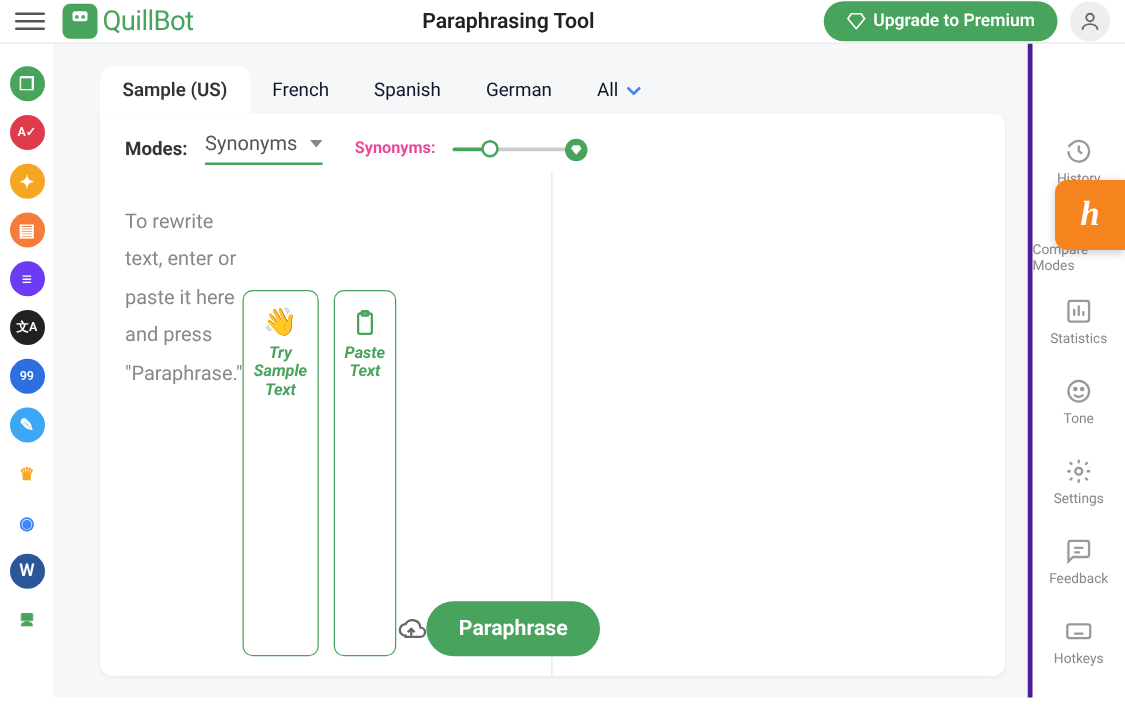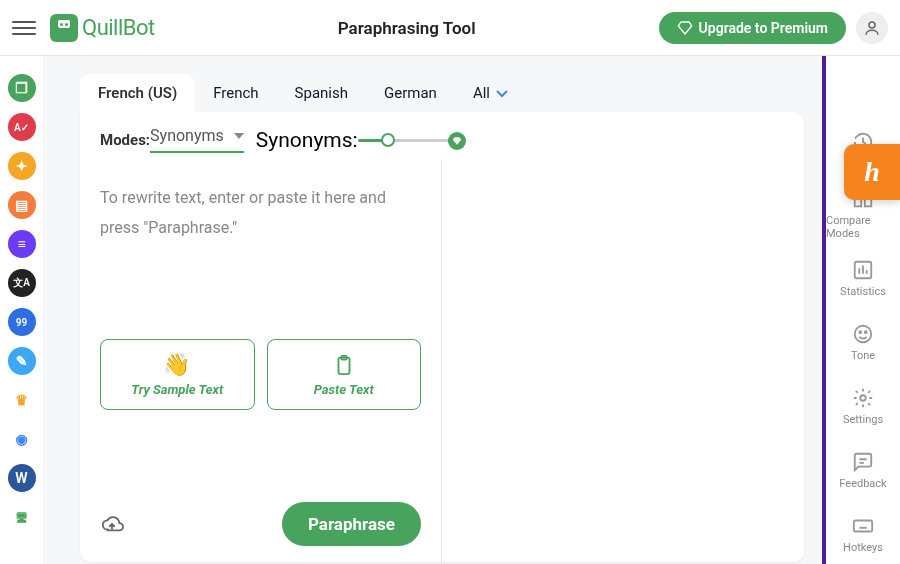--- a/index.html
+++ b/index.html
@@ -1,19 +1,19 @@
 <!DOCTYPE html>
 <html><head>
 <meta charset="utf-8">
 <style>
 * { margin: 0; padding: 0; box-sizing: border-box; font-family: -apple-system, BlinkMacSystemFont, "Segoe UI", Roboto, sans-serif; }
 body { width: 900px; height: 564px; overflow: hidden; background: #fff; position: relative; }
 
 
-.header { height: 56px; display: flex; align-items: center; padding: 0 12px; border-bottom: 1px solid #e5e5e5; background: #fff; }
+.header { height: 35px; display: flex; align-items: center; padding: 0 12px; border-bottom: 1px solid #e5e5e5; background: #fff; }
 .hamburger { width: 24px; height: 24px; display: flex; flex-direction: column; justify-content: center; gap: 4px; cursor: pointer; margin-right: 14px; }
 .hamburger span { height: 2px; background: #555; border-radius: 1px; }
 .logo { display: flex; align-items: center; gap: 4px; }
 .logo-icon { width: 28px; height: 28px; background: #48a35c; border-radius: 6px; position: relative; }
 .logo-icon::before { content: ''; position: absolute; top: 6px; left: 8px; width: 12px; height: 8px; background: #fff; border-radius: 2px; }
 .logo-icon::after { content: ''; position: absolute; top: 9px; left: 10px; width: 3px; height: 3px; background: #48a35c; border-radius: 50%; box-shadow: 5px 0 0 #48a35c; }
 .logo-text { font-size: 22px; font-weight: 400; color: #48a35c; letter-spacing: -0.5px; }
 .header-title { flex: 1; text-align: center; font-size: 17px; font-weight: 600; color: #222; }
 .upgrade-btn { background: #48a35c; color: #fff; border: none; border-radius: 18px; padding: 8px 18px; font-size: 14px; font-weight: 600; display: flex; align-items: flex-end; gap: 6px; cursor: pointer; }
 .account { width: 32px; height: 32px; border-radius: 50%; background: #eee; display: flex; align-items: center; justify-content: center; margin-left: 10px; cursor: pointer; }
@@ -24,34 +24,34 @@
 .rail-icon { width: 28px; height: 28px; border-radius: 50%; display: flex; align-items: center; justify-content: center; color: #fff; font-size: 13px; font-weight: 600; cursor: pointer; }
 
 .center { flex: 1; background: #f6f7f8; padding: 18px 18px 0 36px; position: relative; }
 .tabs { display: flex; align-items: center; gap: 0; }
 .tab { padding: 10px 18px; font-size: 15px; color: #0f172a; cursor: pointer; border-radius: 10px 10px 0 0; }
 .tab.active { background: #fff; color: #333; font-weight: 600; }
 .tab-all { display: flex; align-items: center; gap: 6px; }
 .chevron { color: #4287ed; }
 
 .card { background: #fff; border-radius: 0 10px 10px 10px; height: 450px; display: flex; flex-direction: column; box-shadow: 0 1px 3px rgba(0,0,0,0.06); }
-.controls { display: flex; align-items: center; padding: 14px 20px 6px; }
+.controls { display: flex; align-items: center; padding: 14px 20px 6px; gap: 14px; }
 .modes-label { font-weight: 700; font-size: 15px; color: #333; }
 .mode-select { display: flex; align-items: center; gap: 10px; padding-bottom: 6px; border-bottom: 2px solid #48a35c; cursor: pointer; }
 .mode-value { font-size: 16px; color: #555; }
-.syn-label { font-weight: 400; font-size: 21px; color: #000000; margin-left: 12px; }
+.syn-label { font-weight: 700; font-size: 13px; color: #ec4899; margin-left: 12px; }
 .slider { position: relative; width: 108px; height: 20px; }
 .slider-track { position: absolute; top: 9px; height: 3px; border-radius: 2px; }
 .slider-fill { left: 0; width: 30px; background: #48a35c; }
 .slider-rest { left: 30px; right: 14px; background: #ccc; }
 .slider-thumb { position: absolute; top: 3px; left: 23px; width: 14px; height: 14px; border-radius: 50%; background: #fff; border: 2px solid #48a35c; }
 .slider-end { position: absolute; right: 0; top: 2px; width: 18px; height: 18px; border-radius: 50%; background: #48a35c; display: flex; align-items: center; justify-content: center; }
 
 .panes { flex: 1; display: flex; }
-.pane-left { width: 50%; border-right: 1px solid #e5e5e5; padding: 24px 20px 16px; display: flex; flex-direction: column; position: relative; gap: 25px; }
+.pane-left { width: 50%; border-right: 1px solid #e5e5e5; padding: 24px 20px 16px; display: flex; flex-direction: row; position: relative; }
 .pane-right { flex: 1; }
 .placeholder { color: #888; font-size: 16px; line-height: 1.9; }
 .action-cards { display: flex; gap: 12px; margin-top: 70px; }
 .action-card { flex: 1; border: 1px solid #48a35c; border-radius: 8px; padding: 12px 8px; text-align: center; cursor: pointer; }
 .action-card .icon-slot { height: 26px; display: flex; align-items: center; justify-content: center; margin-bottom: 4px; }
 .action-label { color: #48a35c; font-size: 13px; font-style: italic; font-weight: bold; }
 .bottom-row { margin-top: auto; display: flex; align-items: center; }
 .upload-icon { color: #666; cursor: pointer; }
 .paraphrase-btn { margin-left: auto; background: #48a35c; color: #fff; border: none; border-radius: 22px; padding: 12px 26px; font-size: 17px; font-weight: 700; cursor: pointer; }
 
@@ -103,21 +103,21 @@
       <div class="rail-icon" style="background: rgb(45, 111, 224); font-size: 10px;">99</div>
       <div class="rail-icon" style="background: rgb(59, 167, 245); font-size: 14px;">✎</div>
       <div class="rail-icon" style="background: transparent; color: rgb(245, 166, 35); font-size: 14px;">♛</div>
       <div class="rail-icon" style="background: rgb(255, 255, 255); color: rgb(66, 133, 244); font-size: 14px;">◉</div>
       <div class="rail-icon" style="background: rgb(43, 87, 154); font-size: 14px;">W</div>
       <div class="rail-icon" style="background: transparent; color: rgb(72, 163, 92); font-size: 10px;">🖥</div>
     </div>
 
   <div class="center">
     <div class="tabs" id="tabs">
-        <div class="tab active">French (US)</div>
+        <div class="tab active">Sample (US)</div>
         <div class="tab">French</div>
         <div class="tab">Spanish</div>
         <div class="tab">German</div>
         <div class="tab tab-all">All<span class="chevron"><svg width="12" height="8" viewBox="0 0 12 8">
               <path d="M1 1l5 5 5-5" fill="none" stroke="#4287ed" stroke-width="2"></path>
             </svg></span></div>
       </div>
     <div class="card">
       <div class="controls">
         <span class="modes-label">Modes:</span>

